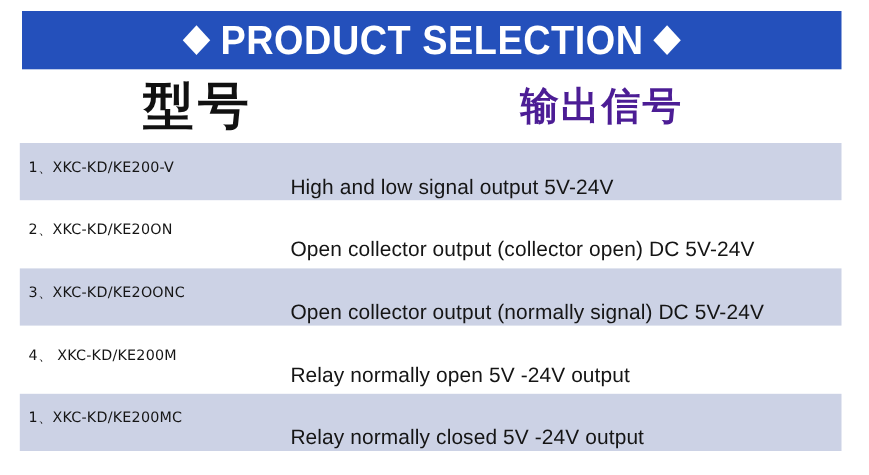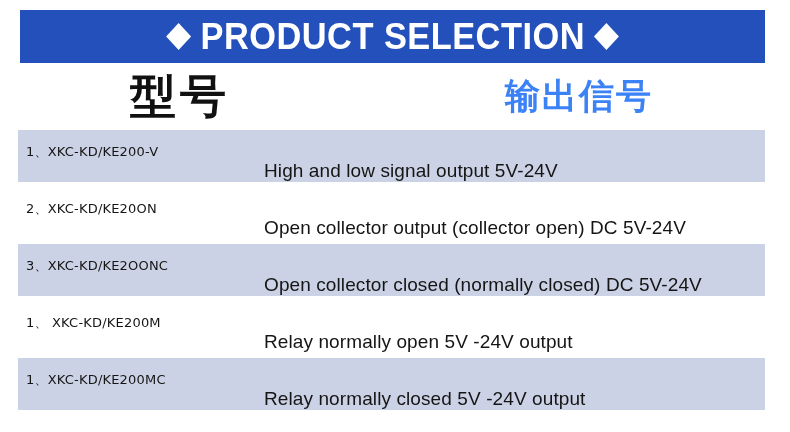--- a/index.html
+++ b/index.html
@@ -75,25 +75,25 @@
     font-size: 46px;
     font-weight: bold;
     color: #111111;
     letter-spacing: 4px;
     white-space: nowrap;
   }
   .col-head-signal {
     position: absolute;
     left: 473px;
     width: 180px;
-    text-align: right;
+    text-align: left;
     font-family: "DejaVu Sans", "Liberation Sans", sans-serif;
     font-size: 35px;
     font-weight: bold;
-    color: #3b82f6;
+    color: #4c1d95;
     letter-spacing: 2px;
     white-space: nowrap;
   }
 
   
   .table {
     position: absolute;
     left: 0;
     top: 130px;
     width: 790px;
@@ -169,26 +169,26 @@
 
     <div class="row plain">
       <div class="stripe" style="background: transparent;"></div>
       <div class="cell-model">2、XKC-KD/KE20ON</div>
       <div class="cell-desc">Open collector output (collector open) DC 5V-24V</div>
     </div>
 
     <div class="row">
       <div class="stripe" style="background: rgb(204, 210, 229);"></div>
       <div class="cell-model">3、XKC-KD/KE2OONC</div>
-      <div class="cell-desc">Open collector closed (normally closed) DC 5V-24V</div>
+      <div class="cell-desc">Open collector output (normally signal) DC 5V-24V</div>
     </div>
 
     <div class="row plain">
       <div class="stripe" style="background: transparent;"></div>
-      <div class="cell-model">1、 XKC-KD/KE200M</div>
+      <div class="cell-model">4、 XKC-KD/KE200M</div>
       <div class="cell-desc">Relay normally open 5V -24V output</div>
     </div>
 
     <div class="row">
       <div class="stripe" style="background: rgb(204, 210, 229);"></div>
       <div class="cell-model">1、XKC-KD/KE200MC</div>
       <div class="cell-desc">Relay normally closed 5V -24V output</div>
     </div>
 
   </div>

